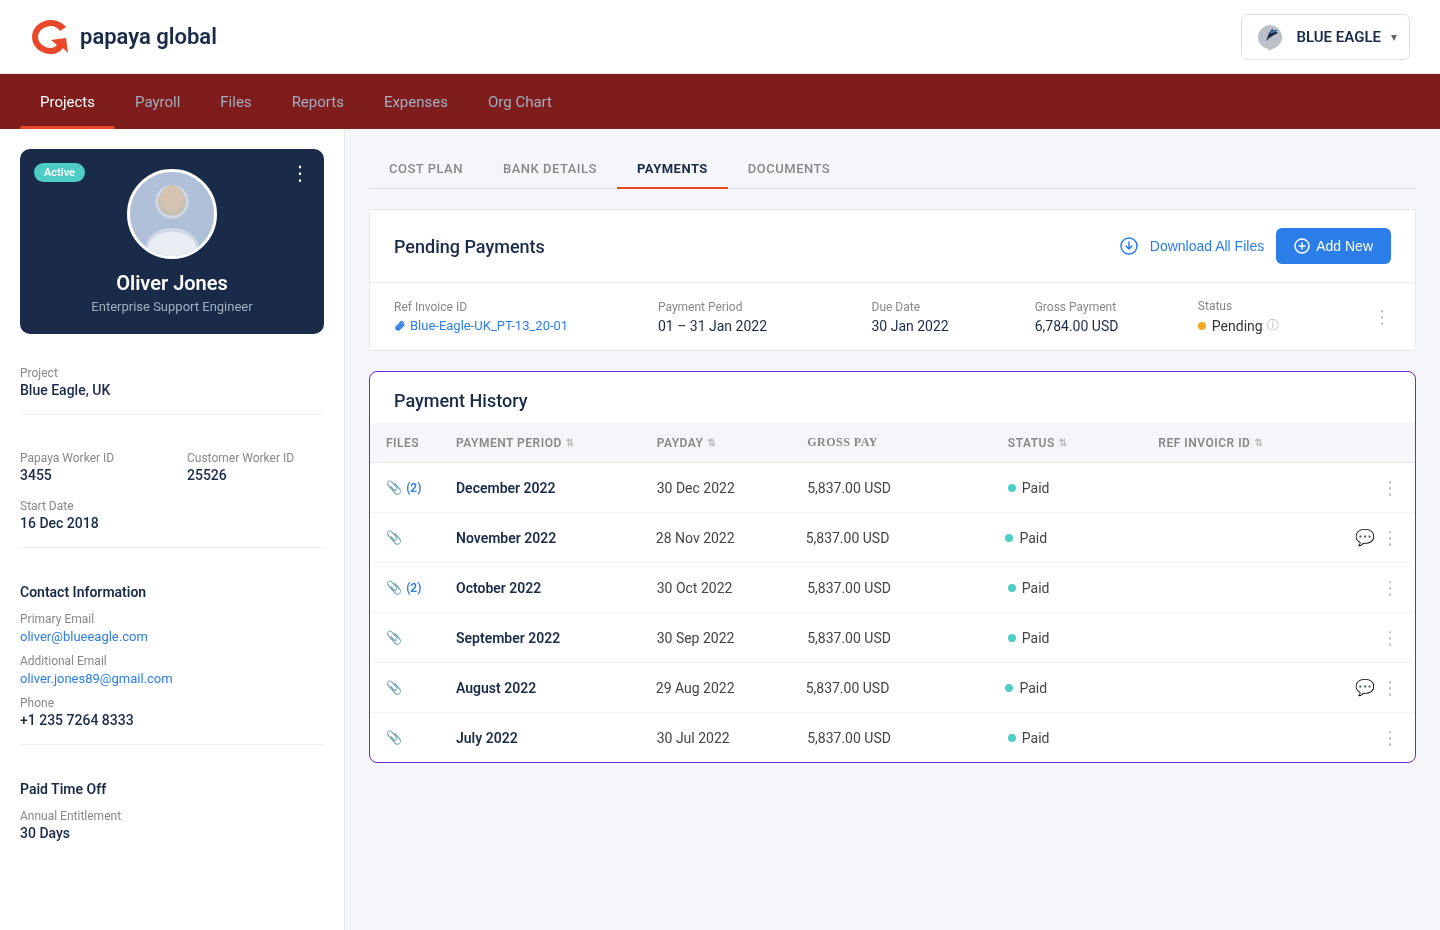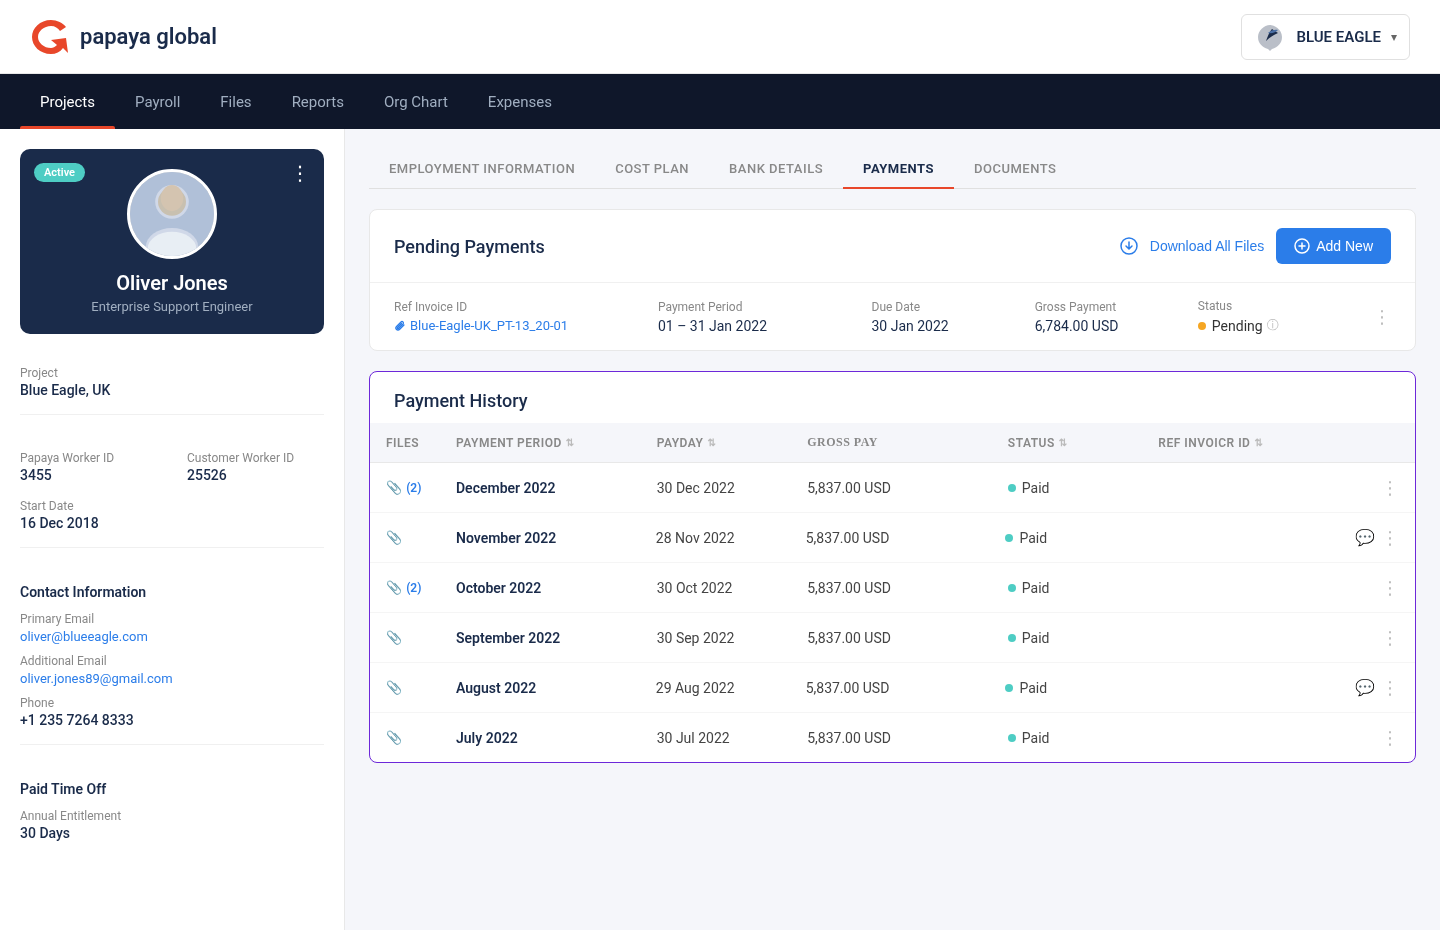--- a/index.html
+++ b/index.html
@@ -22,21 +22,21 @@
     .company-switcher {
       display: flex; align-items: center; gap: 10px;
       cursor: pointer; padding: 6px 12px;
       border: 1px solid #e0e0e0; border-radius: 6px;
     }
     .company-name { font-weight: 600; color: #1a2b4a; font-size: 15px; }
     .company-chevron { color: #666; font-size: 12px; }
 
     
     .main-nav {
-      background: #0f172a;
+      background: #7f1d1d;
       height: 55px;
       display: flex;
       align-items: stretch;
       padding: 0 20px;
     }
     .nav-item {
       display: flex; align-items: center;
       padding: 0 20px;
       color: #a0aec0;
       cursor: pointer;
@@ -148,21 +148,21 @@
       content: '';
       position: absolute;
       bottom: -1px; left: 0; right: 0;
       height: 2px;
       background: #e8472a;
     }
 
     
     .card {
       background: #fff;
-      border-radius: 8px;
+      border-radius: 3px;
       border: 1px solid #e8e8e8;
       margin-bottom: 20px;
       overflow: hidden;
     }
     .card-header {
       display: flex;
       align-items: center;
       justify-content: space-between;
       padding: 18px 24px;
     }
@@ -279,22 +279,22 @@
     <span class="company-name">BLUE EAGLE</span>
     <span class="company-chevron">▾</span>
   </div>
 </div>
 
 <nav class="main-nav">
   <a class="nav-item active">Projects</a>
   <a class="nav-item">Payroll</a>
   <a class="nav-item">Files</a>
   <a class="nav-item">Reports</a>
+  <a class="nav-item">Expenses</a>
   <a class="nav-item">Org Chart</a>
-  <a class="nav-item">Expenses</a>
 </nav>
 
 <div class="page-body">
 
   <aside class="sidebar">
 
     <div class="profile-card">
       <span class="active-badge">Active</span>
       <span class="more-btn">⋮</span>
       <div class="avatar-wrap">
@@ -355,21 +355,20 @@
     <div class="info-section">
       <div class="section-title">Paid Time Off</div>
       <div class="info-label">Annual Entitlement</div>
       <div class="info-value">30 Days</div>
     </div>
   </aside>
 
   <main class="main-content">
 
     <div class="tab-nav">
-      <div class="tab-item">EMPLOYMENT INFORMATION</div>
       <div class="tab-item">COST PLAN</div>
       <div class="tab-item">BANK DETAILS</div>
       <div class="tab-item active">PAYMENTS</div>
       <div class="tab-item">DOCUMENTS</div>
     </div>
 
     <div class="card">
       <div class="card-header">
         <div class="card-title">Pending Payments</div>
         <div class="card-actions">

